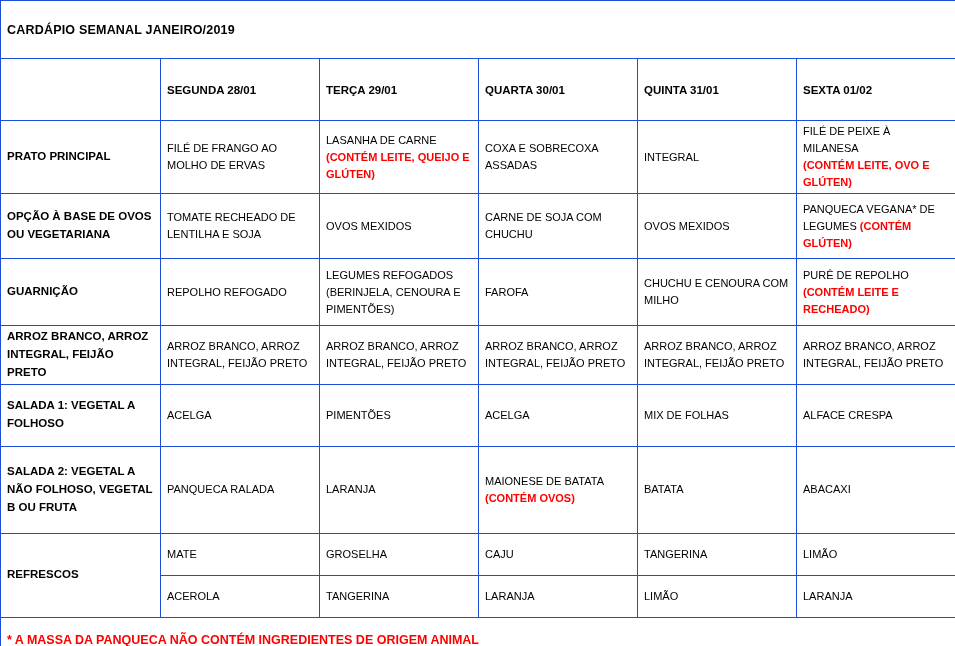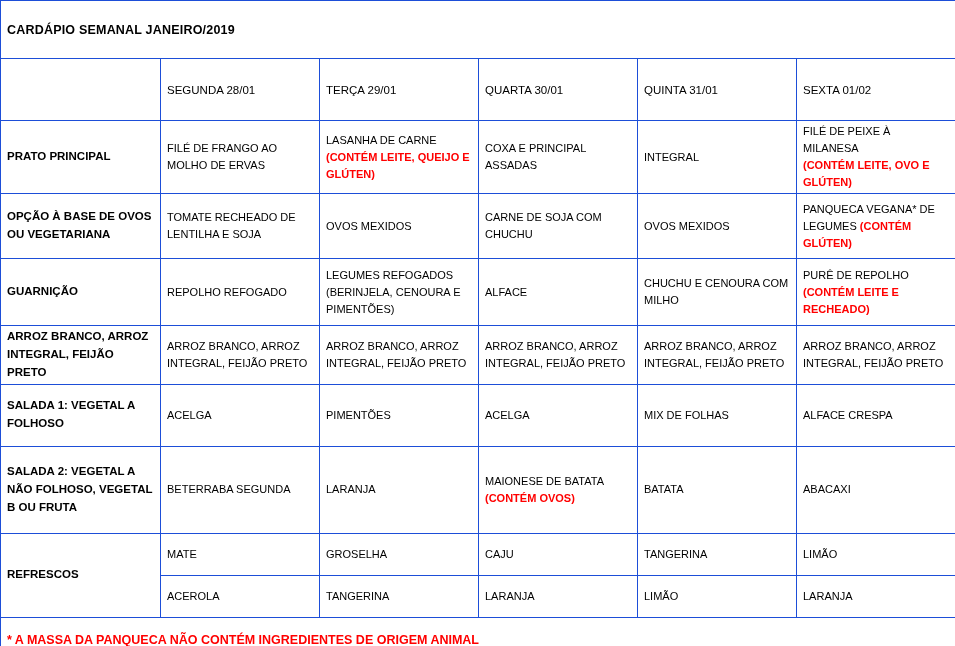--- a/index.html
+++ b/index.html
@@ -2,21 +2,21 @@
 <html><head>
 <meta charset="utf-8">
 <style>
   * { box-sizing: border-box; }
   html, body { margin: 0; padding: 0; background: #ffffff; }
   body { font-family: "Liberation Sans", "DejaVu Sans", sans-serif; color: #000; }
   .page { width: 955px; height: 646px; background: #fff; }
   table.menu { width: 955px; height: 646px; border-collapse: collapse; table-layout: fixed; }
   td { border: 1px solid #1d4ed8; text-align: left; vertical-align: middle; padding: 2px 6px; overflow: hidden; }
   td.title-cell { font-weight: 700; font-size: 12.5px; letter-spacing: .2px; }
-  td.day { font-weight: 400; font-size: 11.5px; }
+  td.day { font-weight: 700; font-size: 11.5px; }
   td.label { font-weight: 700; font-size: 11.5px; line-height: 1.55; }
   td.cell { font-weight: 400; font-size: 11px; line-height: 1.55; }
   .warn { color: #ff0000; font-weight: 700; }
   .warn.block { display: block; }
   td.footnote-cell { color: #ff0000; font-weight: 700; font-size: 12.5px; }
 </style>
 </head>
 <body>
 
 <div class="page">
@@ -44,21 +44,21 @@
       <td class="day">SEXTA 01/02</td>
     </tr>
 
     <tr style="height:58px">
       <td class="label">PRATO PRINCIPAL</td>
       <td class="cell">FILÉ DE FRANGO AO MOLHO DE ERVAS</td>
       <td class="cell">
         <span>LASANHA DE CARNE</span>
         <span class="warn block">(CONTÉM LEITE, QUEIJO E GLÚTEN)</span>
       </td>
-      <td class="cell">COXA E PRINCIPAL ASSADAS</td>
+      <td class="cell">COXA E SOBRECOXA ASSADAS</td>
       <td class="cell">INTEGRAL</td>
       <td class="cell">
         <span>FILÉ DE PEIXE À MILANESA</span>
         <span class="warn block">(CONTÉM LEITE, OVO E GLÚTEN)</span>
       </td>
     </tr>
 
     <tr style="height:65px">
       <td class="label">OPÇÃO À BASE DE OVOS OU VEGETARIANA</td>
       <td class="cell">TOMATE RECHEADO DE LENTILHA E SOJA</td>
@@ -68,21 +68,21 @@
       <td class="cell">
         <span>PANQUECA VEGANA* DE LEGUMES</span>
         <span class="warn">(CONTÉM GLÚTEN)</span>
       </td>
     </tr>
 
     <tr style="height:67px">
       <td class="label">GUARNIÇÃO</td>
       <td class="cell">REPOLHO REFOGADO</td>
       <td class="cell">LEGUMES REFOGADOS (BERINJELA, CENOURA E PIMENTÕES)</td>
-      <td class="cell">ALFACE</td>
+      <td class="cell">FAROFA</td>
       <td class="cell">CHUCHU E CENOURA COM MILHO</td>
       <td class="cell">
         <span>PURÊ DE REPOLHO</span>
         <span class="warn block">(CONTÉM LEITE E RECHEADO)</span>
       </td>
     </tr>
 
     <tr style="height:58px">
       <td class="label">ARROZ BRANCO, ARROZ INTEGRAL, FEIJÃO PRETO</td>
       <td class="cell">ARROZ BRANCO, ARROZ INTEGRAL, FEIJÃO PRETO</td>
@@ -96,21 +96,21 @@
       <td class="label">SALADA 1: VEGETAL A FOLHOSO</td>
       <td class="cell">ACELGA</td>
       <td class="cell">PIMENTÕES</td>
       <td class="cell">ACELGA</td>
       <td class="cell">MIX DE FOLHAS</td>
       <td class="cell">ALFACE CRESPA</td>
     </tr>
 
     <tr style="height:87px">
       <td class="label">SALADA 2: VEGETAL A NÃO FOLHOSO, VEGETAL B OU FRUTA</td>
-      <td class="cell">BETERRABA SEGUNDA</td>
+      <td class="cell">PANQUECA RALADA</td>
       <td class="cell">LARANJA</td>
       <td class="cell">
         <span>MAIONESE DE BATATA</span>
         <span class="warn block">(CONTÉM OVOS)</span>
       </td>
       <td class="cell">BATATA</td>
       <td class="cell">ABACAXI</td>
     </tr>
 
     <tr style="height:42px">

